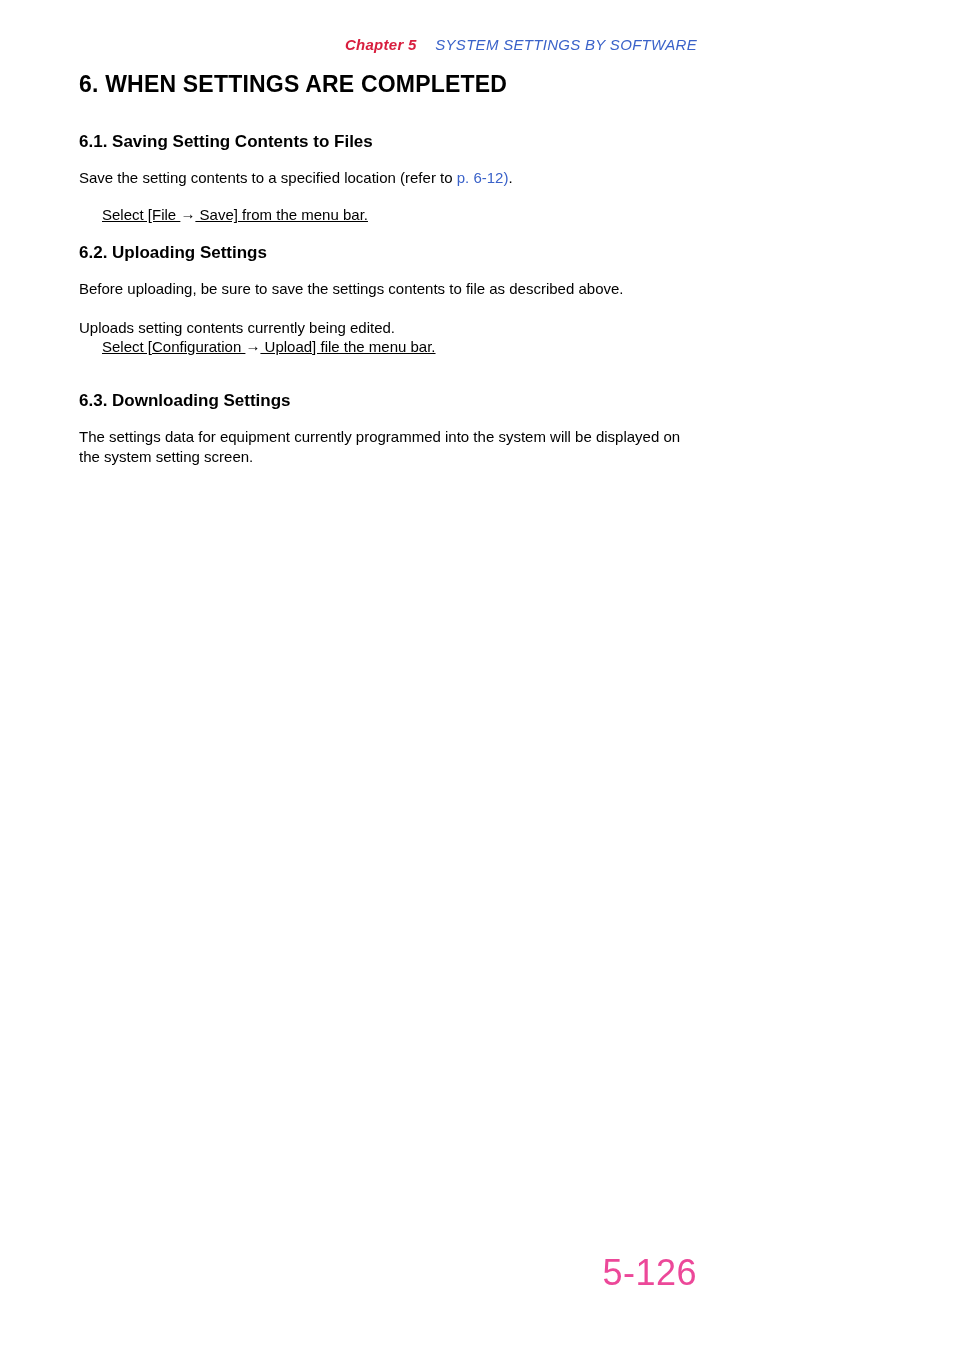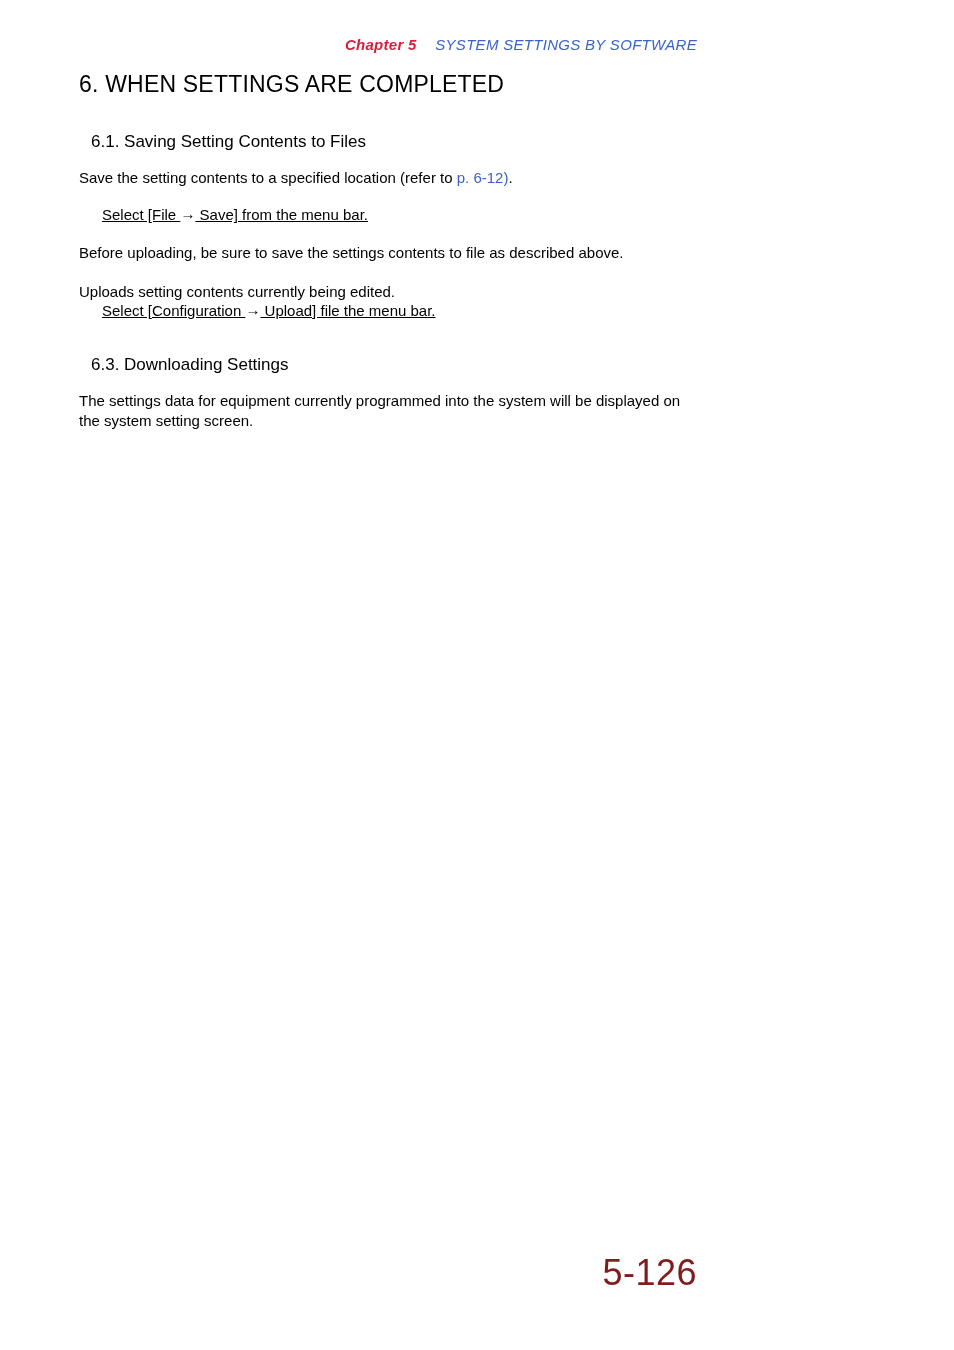--- a/index.html
+++ b/index.html
@@ -32,48 +32,48 @@
     font-weight: bold;
     font-style: italic;
     margin-right: 14px;
   }
   .running-head .chapter-title {
     color: #3a62c9;
     font-style: italic;
   }
   h1.section-title {
     font-size: 23px;
-    font-weight: normal;
+    font-weight: bold;
     margin: 12px 0 34px 0;
     letter-spacing: 0.2px;
   }
   h2.subsection {
     font-size: 17px;
-    font-weight: normal;
-    margin: 0 0 16px 12px;
+    font-weight: bold;
+    margin: 0 0 16px 0;
   }
   p.body {
     font-size: 15px;
     line-height: 1.35;
     margin: 0 0 18px 0;
   }
   p.step {
     font-size: 15px;
     margin: 0 0 20px 23px;
     text-decoration: underline;
   }
   .link { color: #3a62c9; }
   .arrow { display: inline-block; transform: translateY(-1px); }
   .block { margin-bottom: 20px; }
   .page-number {
     position: absolute;
     right: 79px;
     bottom: 56px;
     font-size: 36px;
-    color: #7f1d1d;
+    color: #ec4899;
     font-weight: normal;
     letter-spacing: 0.5px;
   }
 </style>
 </head>
 <body>
 
 <div class="page">
 
   <div class="running-head">
@@ -87,20 +87,21 @@
     <h2 class="subsection">6.1. Saving Setting Contents to Files</h2>
     <p class="body">
       <span>Save the setting contents to a specified location (refer to </span><span class="link">p. 6-12)</span><span>.</span>
     </p>
     <p class="step">
       <span>Select [File </span><span class="arrow">→</span><span> Save] from the menu bar.</span>
     </p>
   </div>
 
   <div class="block">
+    <h2 class="subsection">6.2. Uploading Settings</h2>
     <p class="body">Before uploading, be sure to save the settings contents to file as described above.</p>
     <p class="body" style="margin-bottom:0">Uploads setting contents currently being edited.</p>
     <p class="step">
       <span>Select [Configuration </span><span class="arrow">→</span><span> Upload] file the menu bar.</span>
     </p>
   </div>
 
   <div class="block" style="margin-top:36px">
     <h2 class="subsection">6.3. Downloading Settings</h2>
     <p class="body">The settings data for equipment currently programmed into the system will be displayed on the system setting screen.</p>

